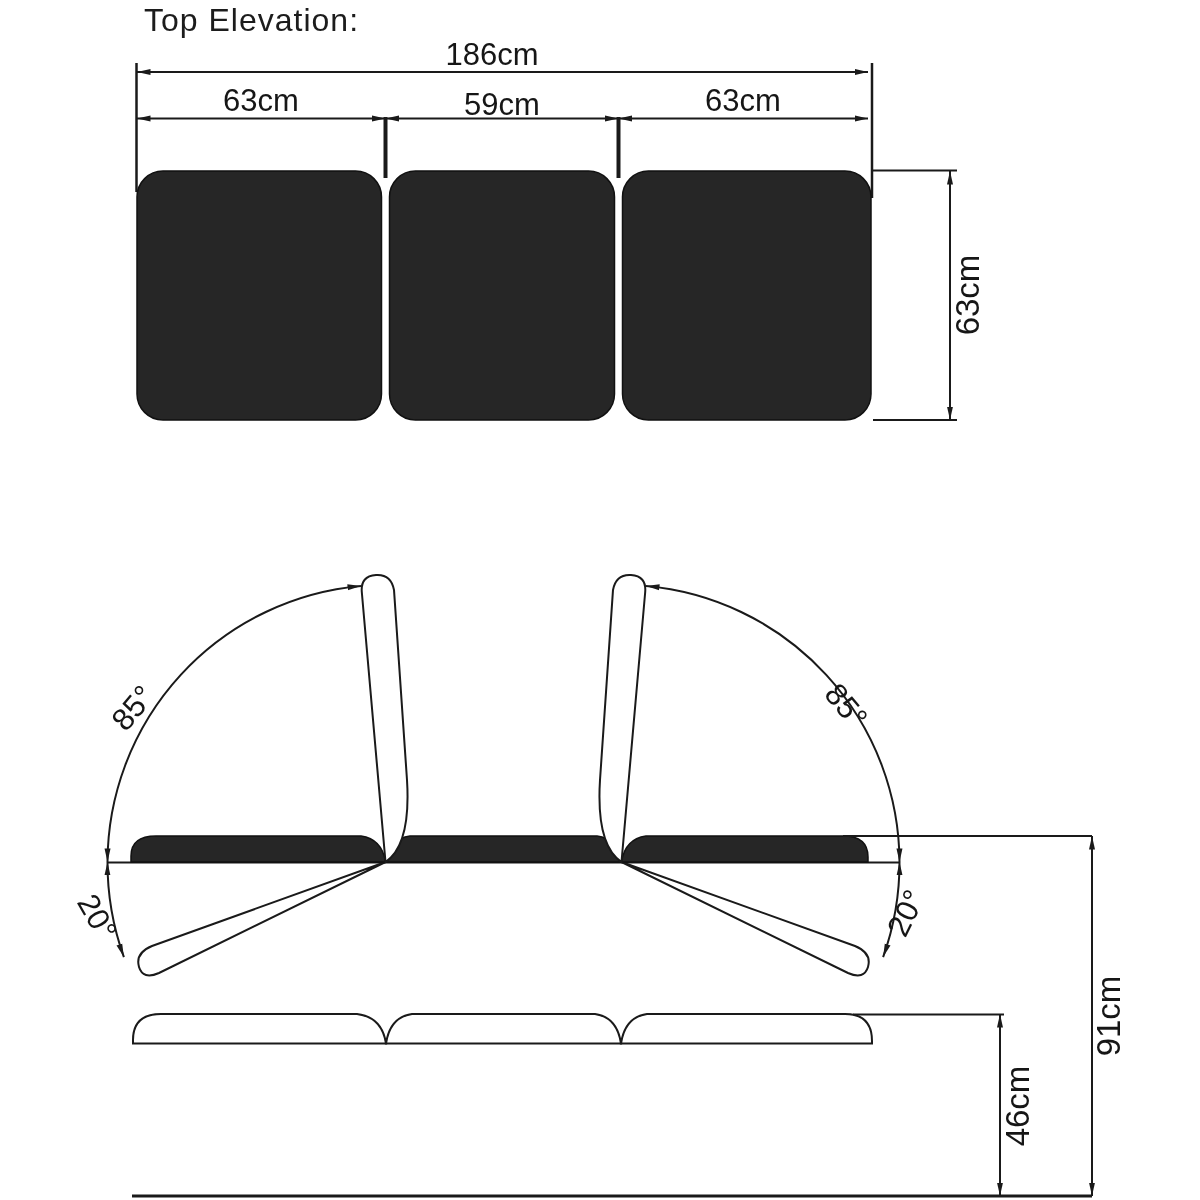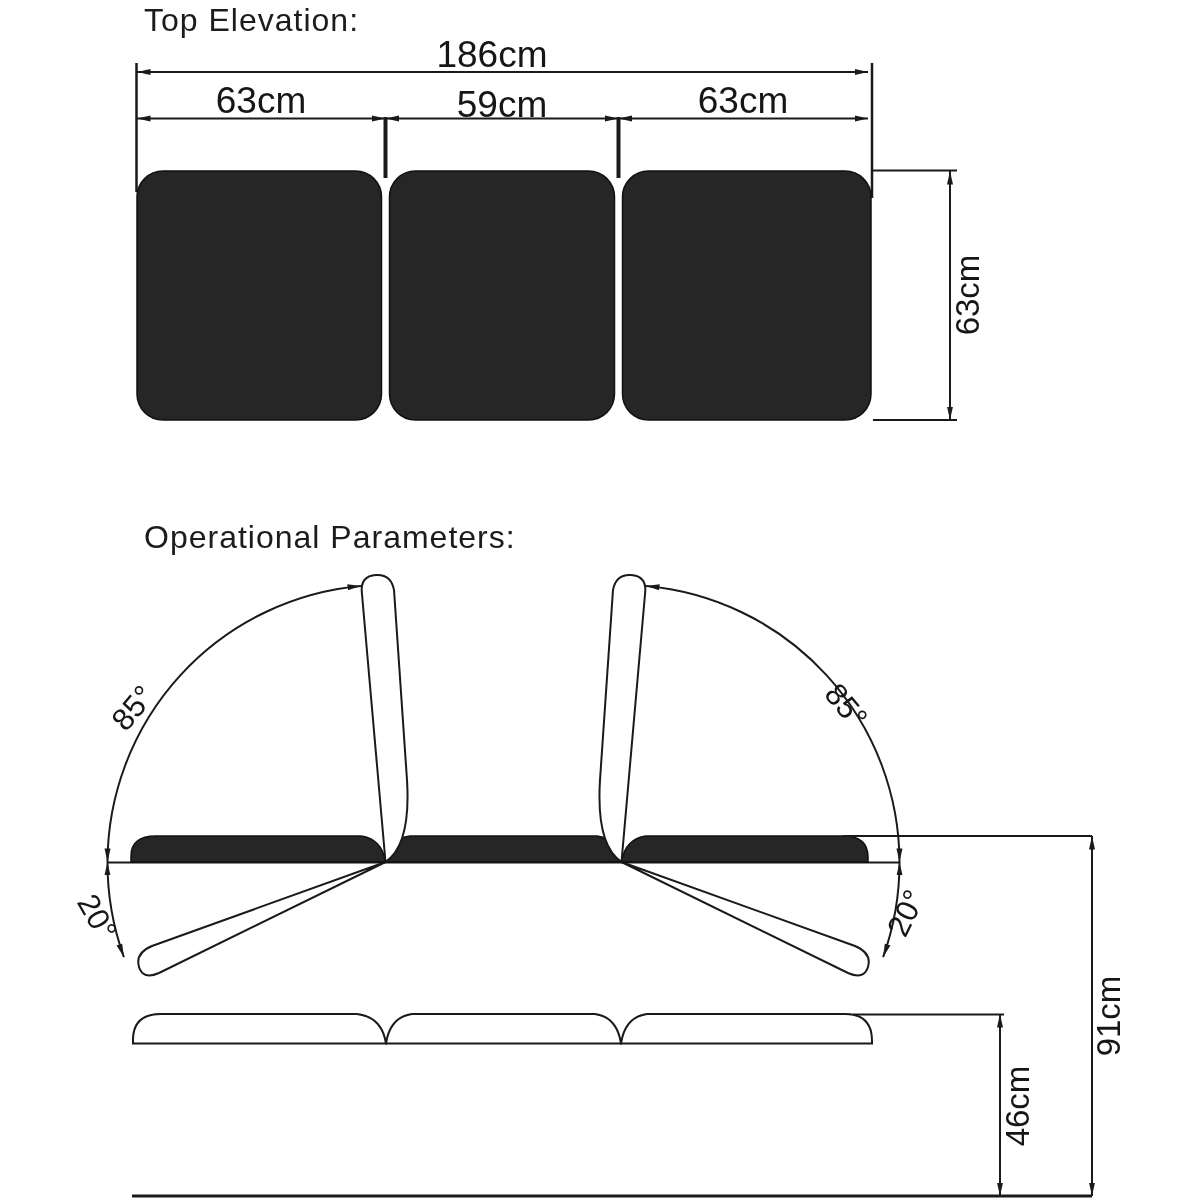--- a/index.html
+++ b/index.html
@@ -17,21 +17,21 @@
     white-space:nowrap;
     color:#161616;
     line-height:1;
   }
   .title{
     font-size:32px;
     letter-spacing:1px;
     color:#1c1c1c;
   }
   .dim{
-    font-size:37px;
+    font-size:31px;
     transform:translate(-50%,-50%);
   }
   .dim-rot{
     font-size:33px;
     transform:translate(-50%,-50%) rotate(-90deg);
   }
   .ang{
     font-size:31px;
   }
 </style>
@@ -108,21 +108,20 @@
   <div class="lbl title" style="left:144px;top:4px;">Top Elevation:</div>
 
   <div class="lbl dim" style="left:492px;top:54px;">186cm</div>
 
   <div class="lbl dim" style="left:261px;top:100px;">63cm</div>
   <div class="lbl dim" style="left:502px;top:104px;">59cm</div>
   <div class="lbl dim" style="left:743px;top:100px;">63cm</div>
 
   <div class="lbl dim-rot" style="left:967px;top:295px;">63cm</div>
 
-  <div class="lbl title" style="left:144px;top:521px;">Operational Parameters:</div>
 
   <div class="lbl ang" style="left:133px;top:708px;transform:translate(-50%,-50%) rotate(-50deg);">85°</div>
   <div class="lbl ang" style="left:846px;top:706px;transform:translate(-50%,-50%) rotate(50deg);">85°</div>
 
   <div class="lbl ang" style="left:97px;top:917px;transform:translate(-50%,-50%) rotate(60deg);">20°</div>
   <div class="lbl ang" style="left:906px;top:913px;transform:translate(-50%,-50%) rotate(-64deg);">20°</div>
 
   <div class="lbl dim-rot" style="left:1108px;top:1016px;">91cm</div>
   <div class="lbl dim-rot" style="left:1017px;top:1106px;">46cm</div>
 

